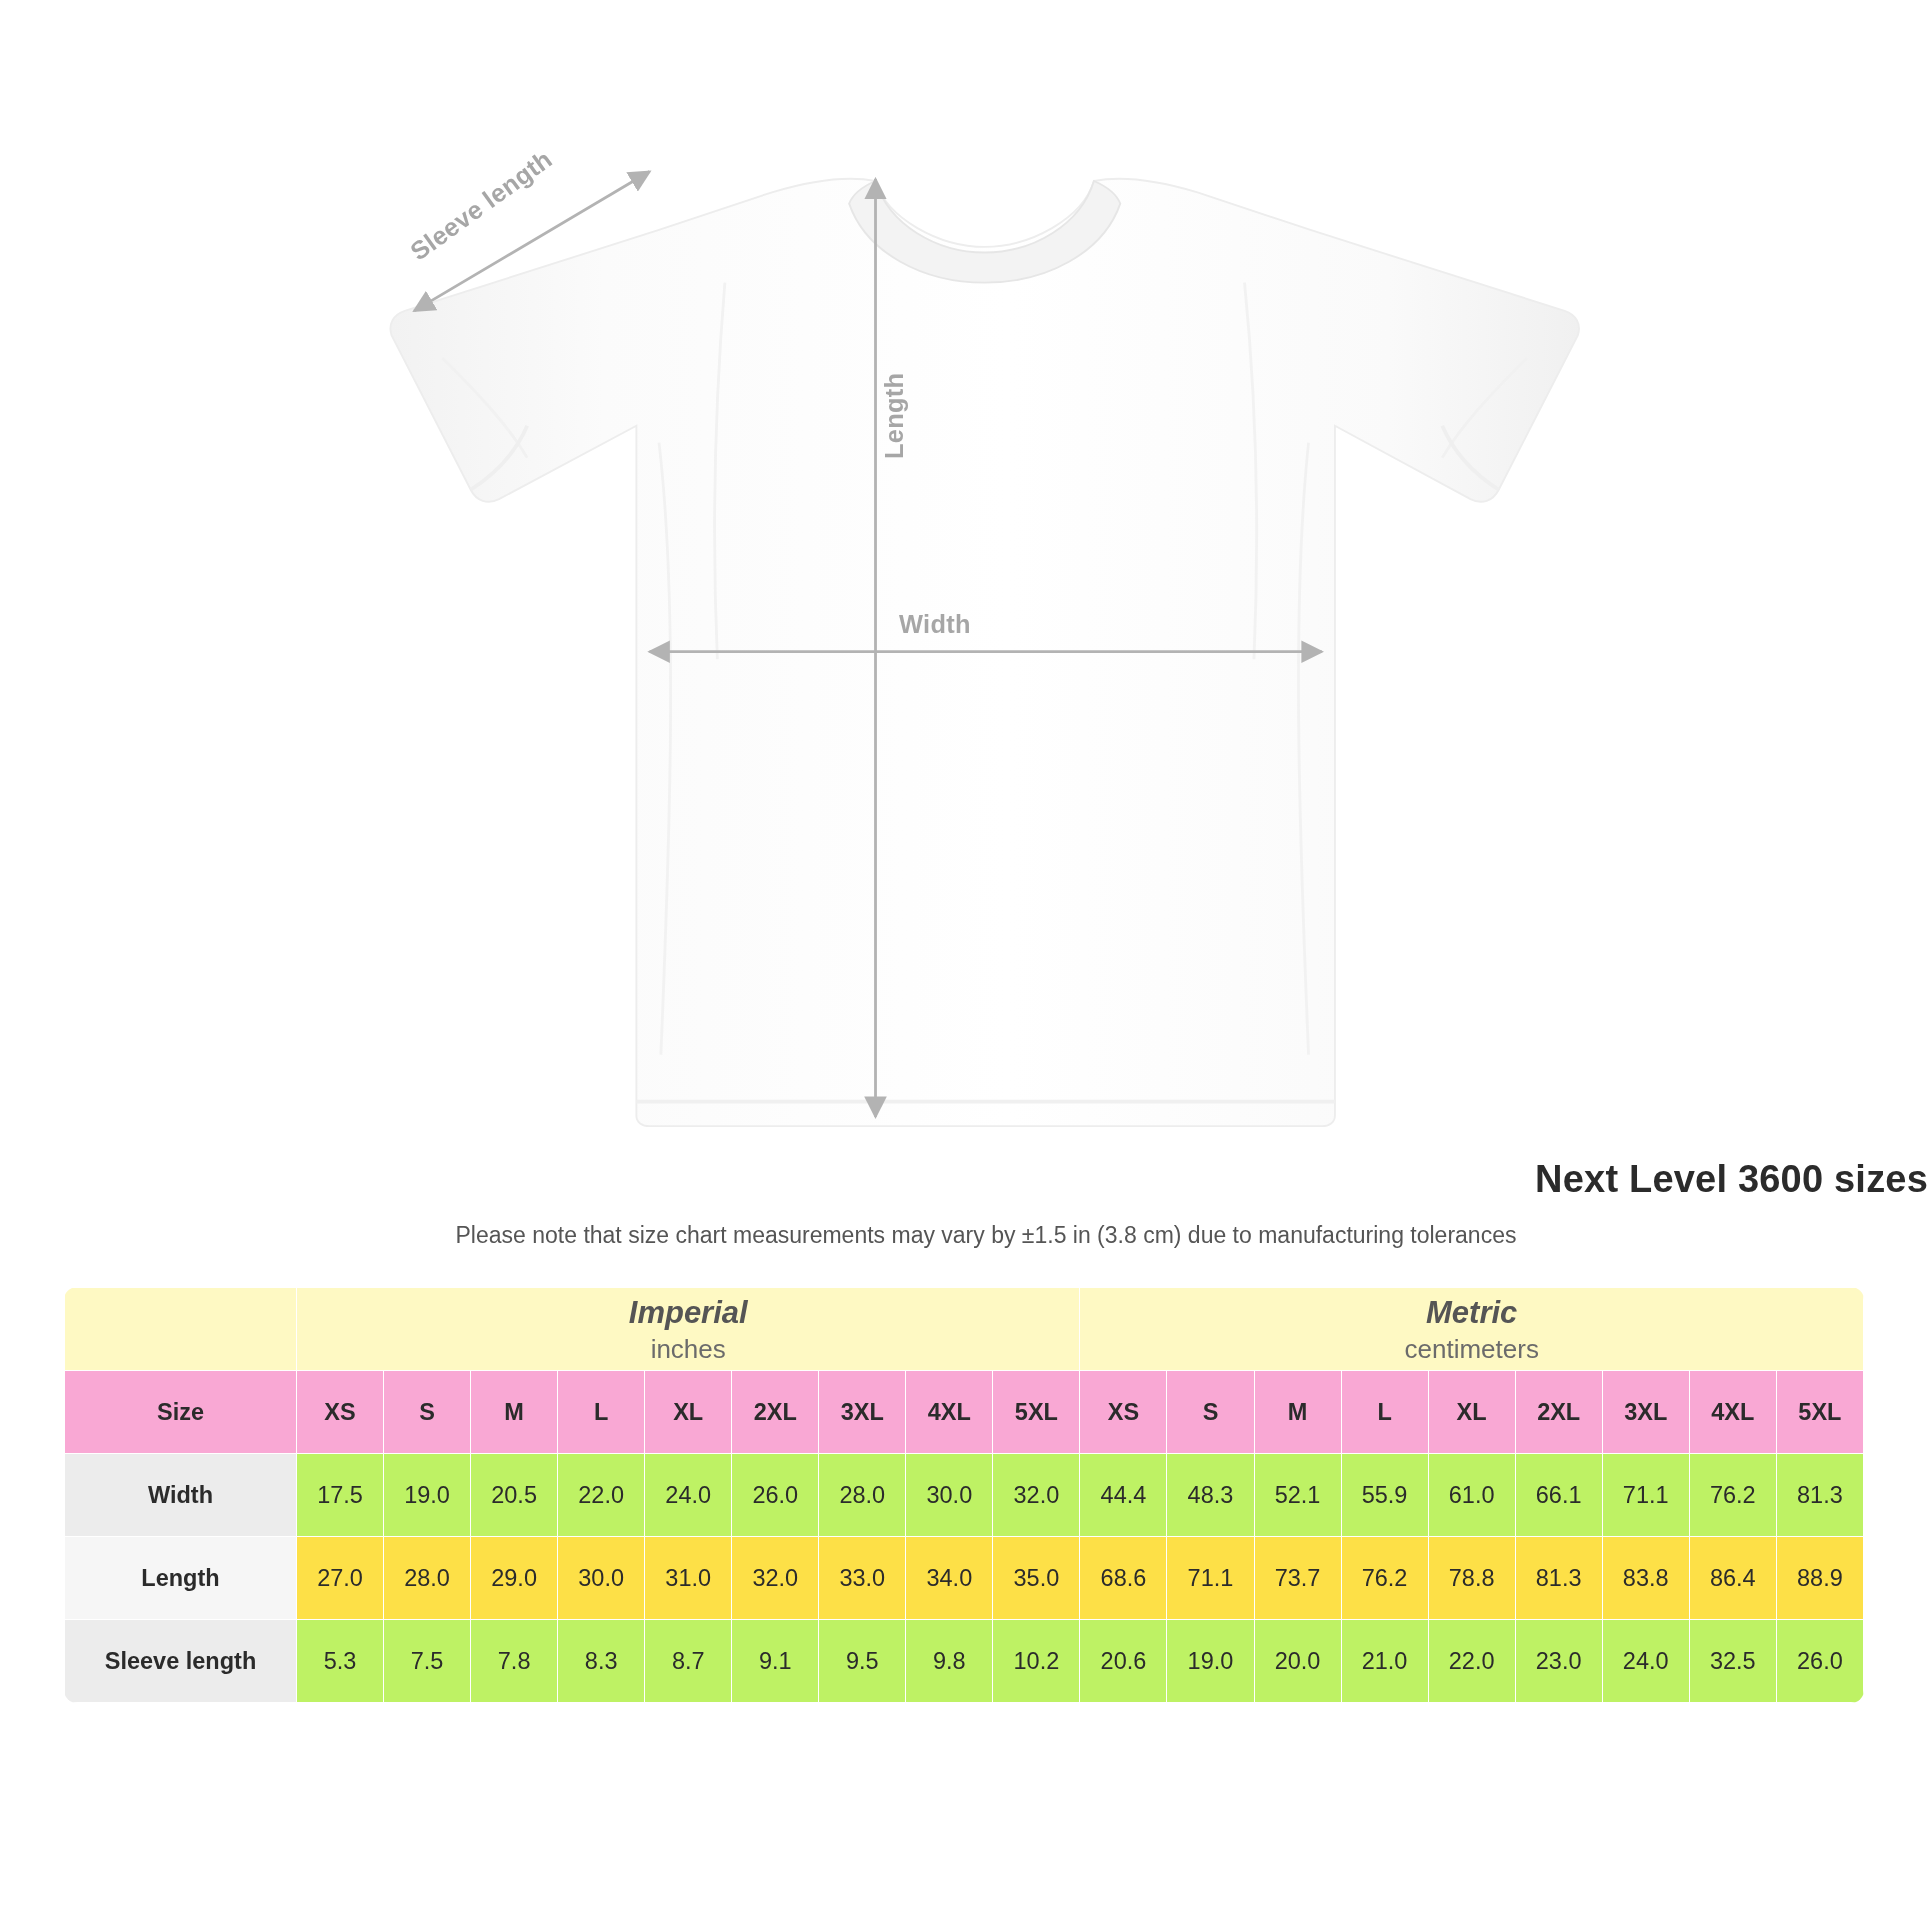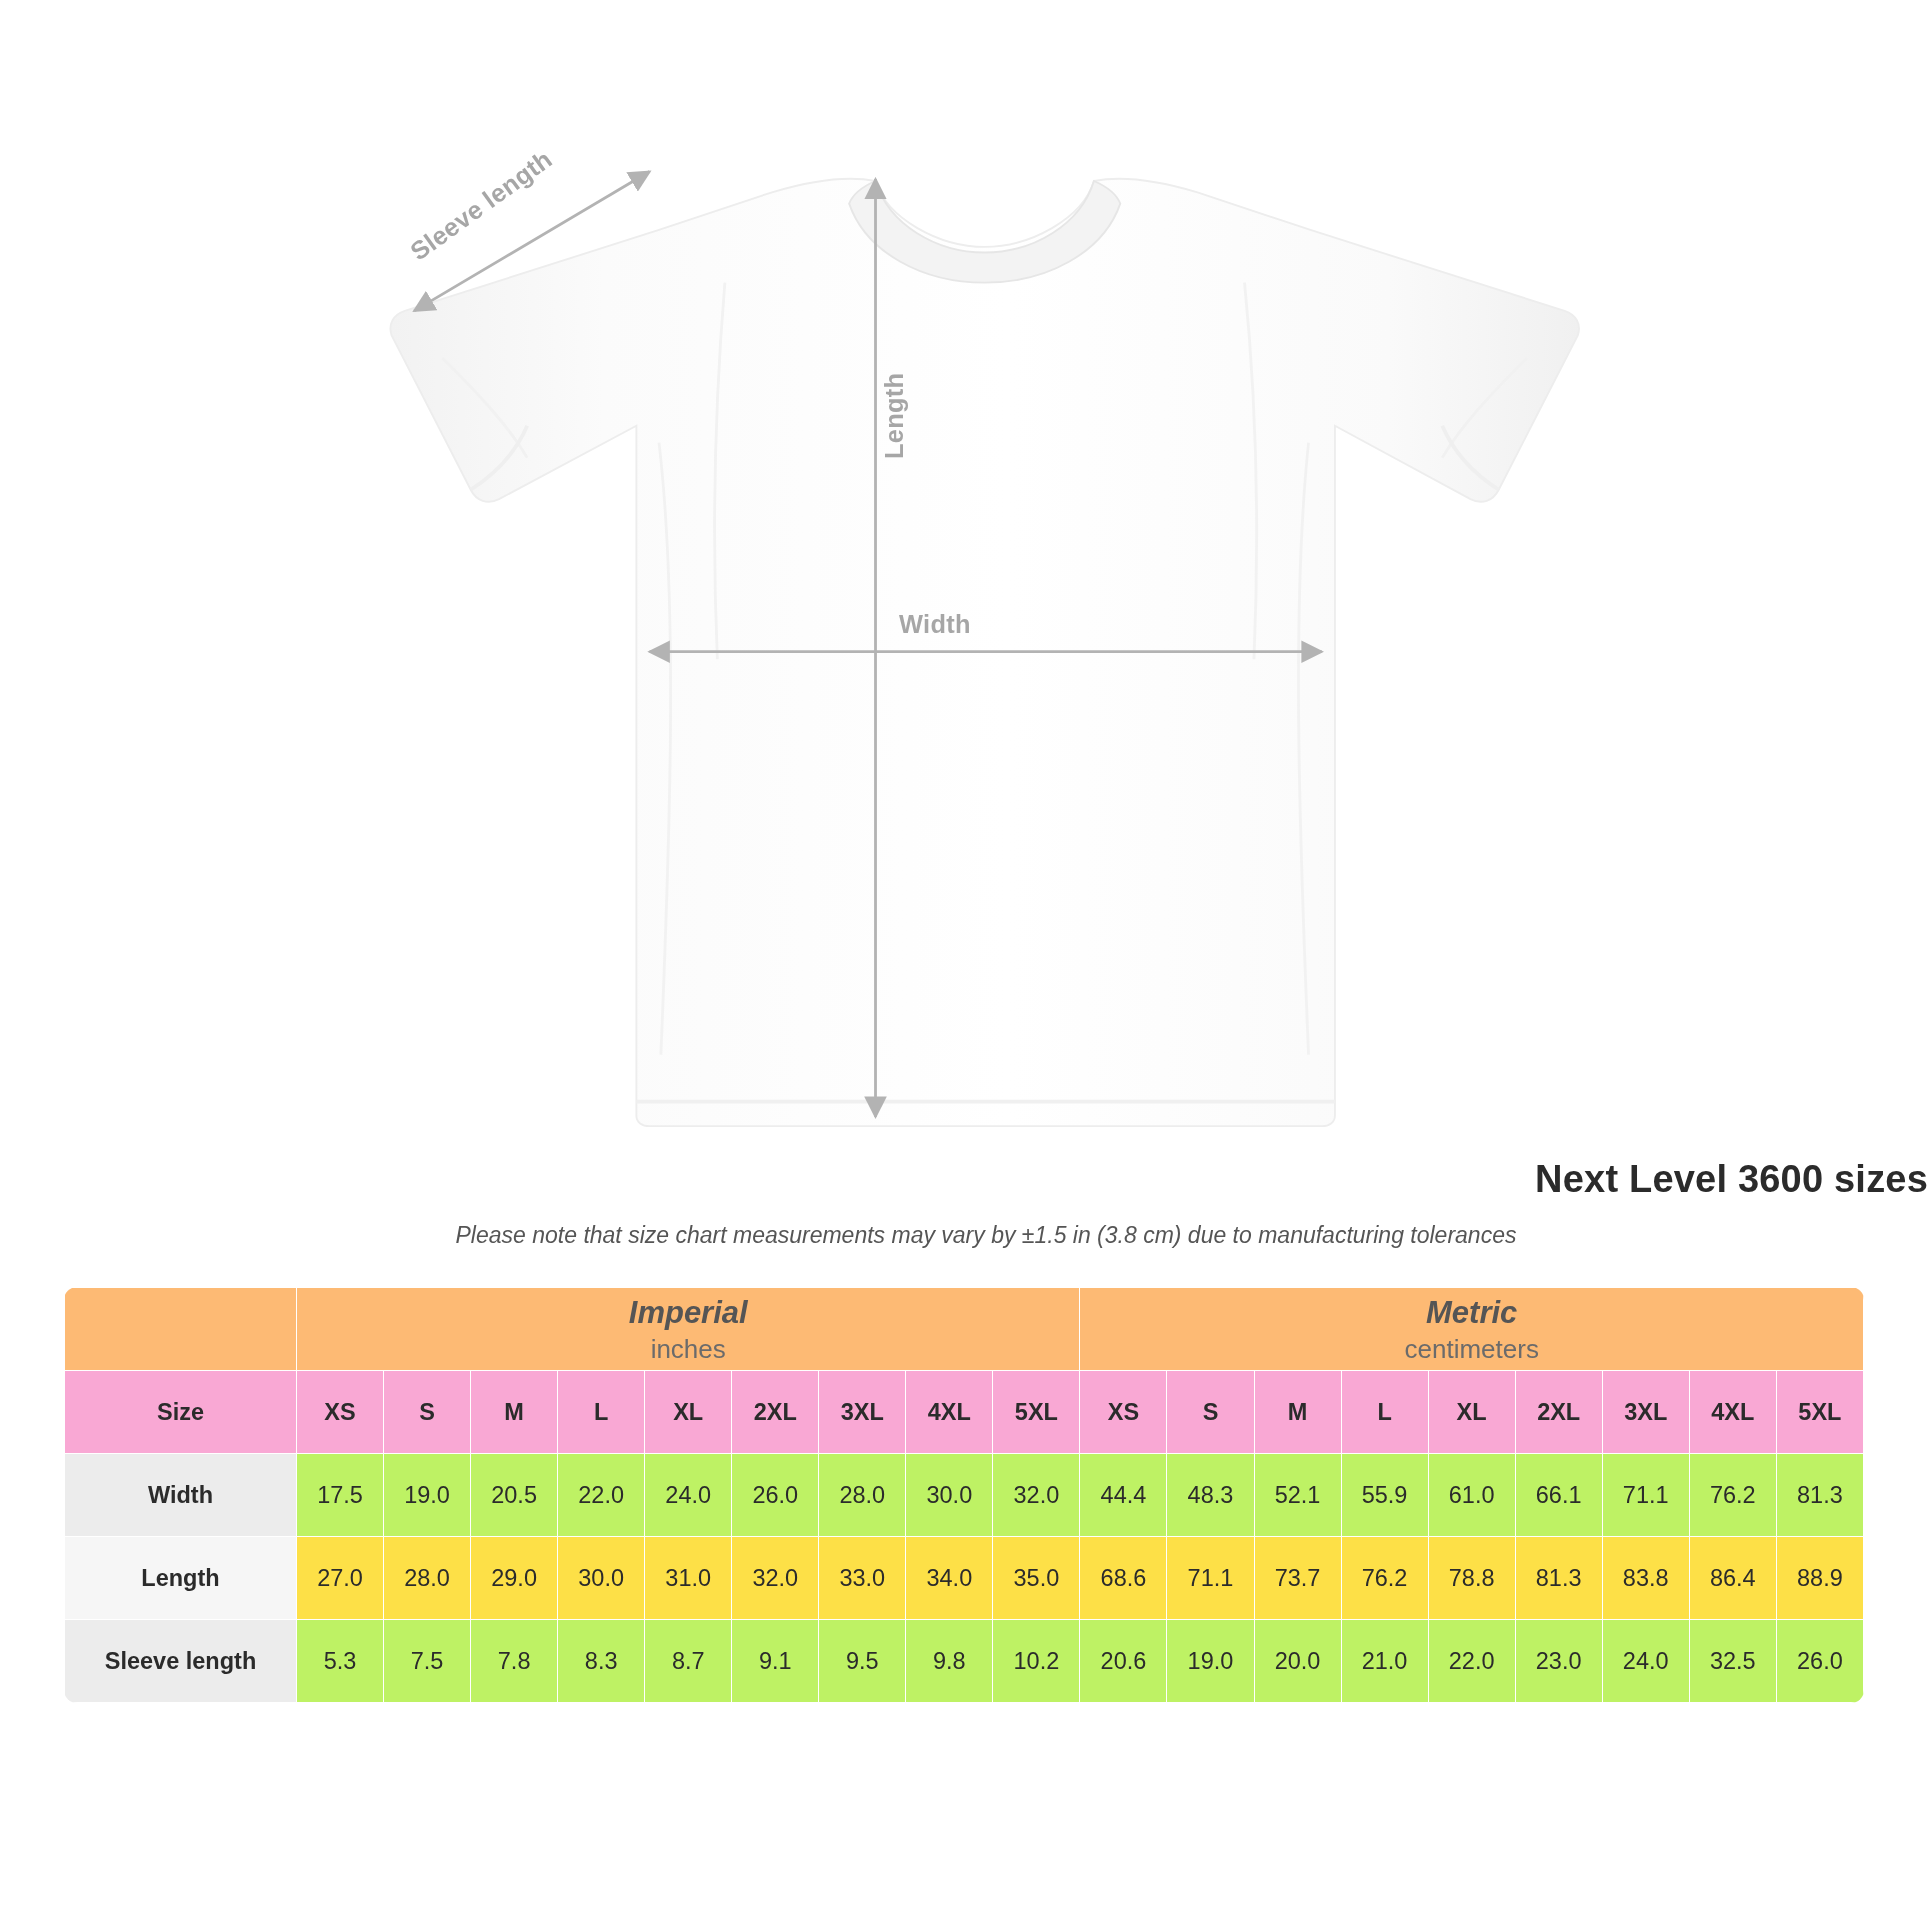--- a/index.html
+++ b/index.html
@@ -64,21 +64,20 @@
   .chart-title {
     font-size: 38px;
     font-weight: bold;
     color: #2b2b2b;
     margin: 0 0 21px 0;
     letter-spacing: 0.2px;
     text-align: right;
   }
   .chart-note {
     font-size: 23px;
-    font-style: italic;
     color: #555555;
     margin: 16px;
     padding-left: 44px;
   }
 
   
   .table-wrap {
     margin: 38px 64px 0 64px;
     border-radius: 13px;
     overflow: hidden;
@@ -91,21 +90,21 @@
   table.sizes td, table.sizes th {
     border: 1.9px solid #ffffff;
     text-align: center;
     vertical-align: middle;
     font-size: 23.5px;
     color: #2b2b2b;
     padding: 0;
     height: 83px;
   }
   .unit-header td {
-    background: #fdba74;
+    background: #fef9c3;
     height: 121px;
     padding-top: 5.6px;
   }
   .unit-name {
     font-size: 31px;
     font-weight: bold;
     font-style: italic;
     color: #555555;
     line-height: 1.25;
   }

